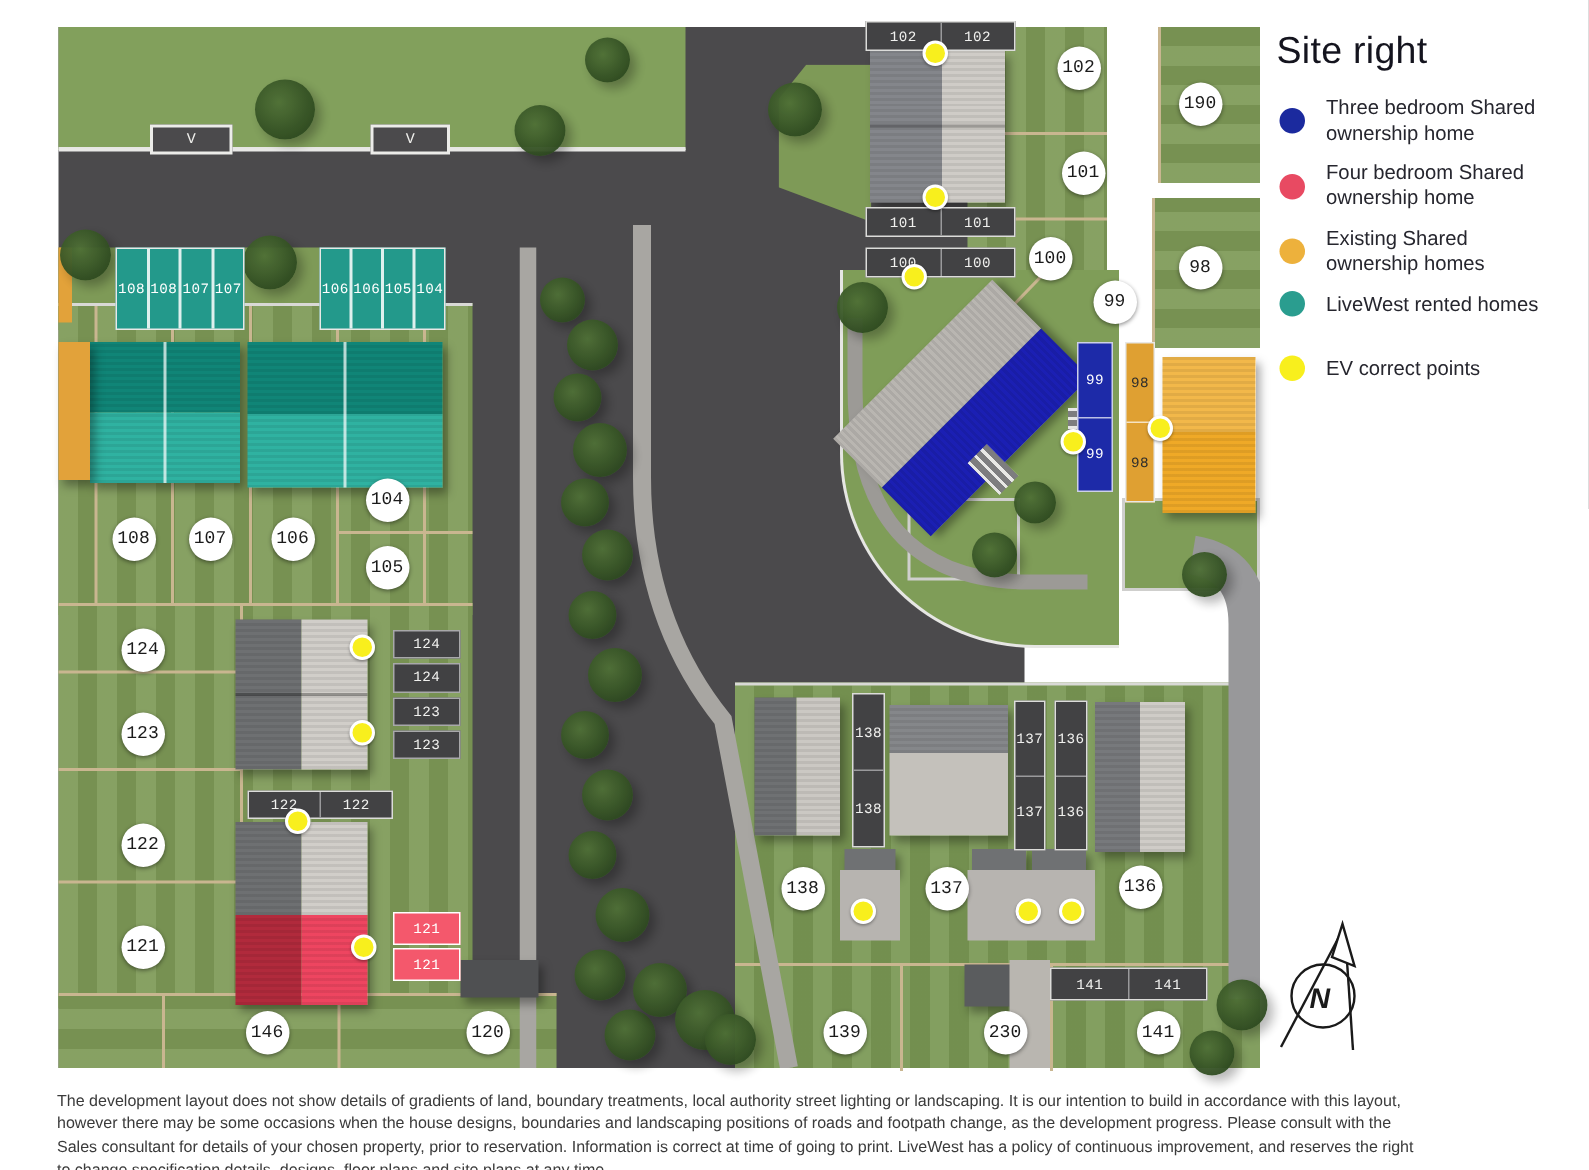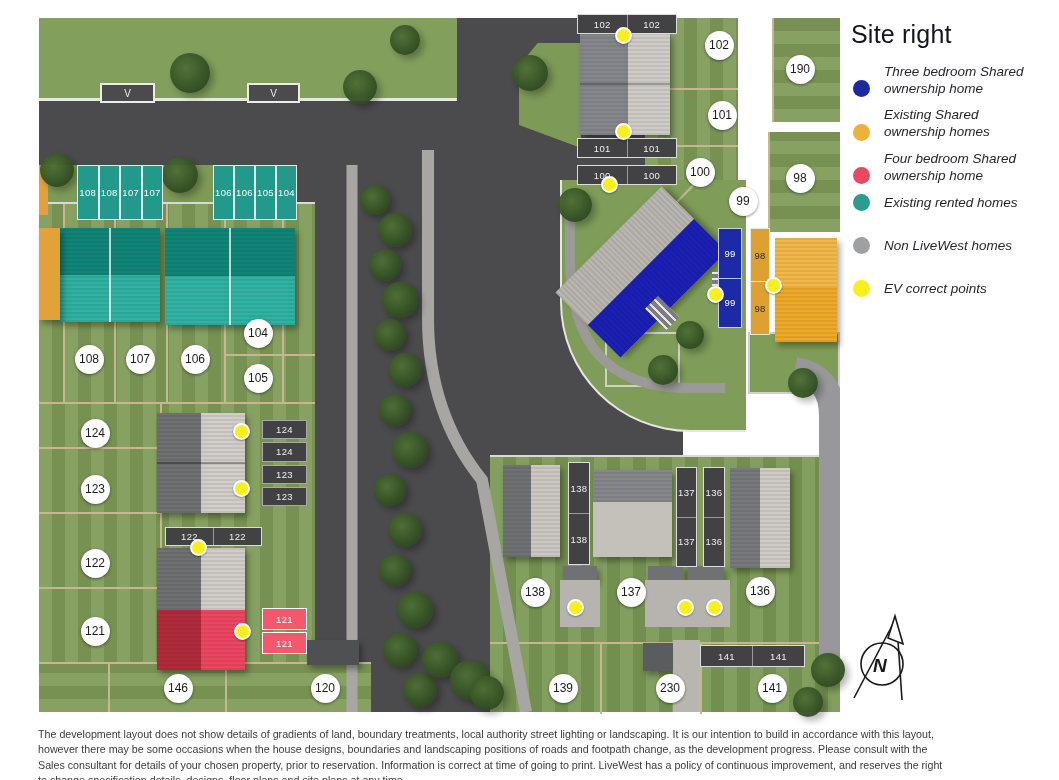--- a/index.html
+++ b/index.html
@@ -1,19 +1,19 @@
 <!DOCTYPE html>
 <html><head>
 <meta charset="utf-8">
 <style>
   html,body{margin:0;padding:0;background:#fff;}
   .page{position:relative;width:1059px;height:780px;background:#fff;overflow:hidden;
         font-family:"Liberation Sans","DejaVu Sans",sans-serif;}
   
-  .map{position:absolute;left:39px;top:18px;width:644px;height:694px;background:#4b4a4c;}
+  .map{position:absolute;left:39px;top:18px;width:644px;height:694px;background:#4b4a4c;font-family:Liberation Mono, monospace;}
   .map *{box-sizing:border-box;}
   .grass{position:absolute;background-color:#7e9a57;}
   .striped{background-image:repeating-linear-gradient(90deg,rgba(255,255,255,.07) 0 13px,rgba(0,0,0,.06) 13px 26px);}
   .hstriped{background-image:repeating-linear-gradient(0deg,rgba(255,255,255,.07) 0 13px,rgba(0,0,0,.06) 13px 26px);}
   .tanline{position:absolute;background:#c9b690;}
   .curb-b{border-bottom:2px solid #e6e6e3;}
   .curb-t{border-top:2px solid #d9d9d6;}
   .bldg{position:absolute;box-shadow:3px 4px 6px rgba(0,0,0,.35);}
   .roofline{background-image:repeating-linear-gradient(0deg,rgba(0,0,0,.07) 0 2px,transparent 2px 4px);}
   .rooflinev{background-image:repeating-linear-gradient(90deg,rgba(0,0,0,.07) 0 2px,transparent 2px 4px);}
@@ -43,21 +43,21 @@
   .strip.v.blue .cell + .cell{border-top:1px solid rgba(255,255,255,.7);}
   .strip.orange{background:#dfa032;border:1px solid #e8e8e6;color:#2c2c2c;}
   .strip.v.orange .cell + .cell{border-top:1px solid rgba(255,255,255,.7);}
   .vbay{position:absolute;background:#4b4a4c;border:2px solid #eceteb;border:2px solid #ecece9;
         display:flex;align-items:center;justify-content:center;color:#efefec;font-size:10px;}
   .steps{position:absolute;background:repeating-linear-gradient(0deg,#e8e8e6 0 2px,#7d7d7f 2px 6px);}
   
   .legend-title{position:absolute;left:851px;top:20px;font-size:25px;font-weight:500;color:#14141e;
                 letter-spacing:.2px;}
   .legend{position:absolute;left:853px;top:64px;width:205px;}
-  .legend-row{display:flex;align-items:flex-end;margin-bottom:10px;font-style:italic;}
+  .legend-row{display:flex;align-items:center;margin-bottom:10px;}
   .legend-row.single{margin-bottom:26px;}
   .legend-dot{width:17px;height:17px;border-radius:50%;flex:0 0 17px;margin-right:14px;}
   .legend-label{font-size:13.5px;line-height:1.24;color:#26262e;width:152px;}
   
   .disclaimer{position:absolute;left:38px;top:716px;width:912px;font-size:10.7px;
               line-height:1.44;color:#3b3b3b;}
   .badge{position:absolute;left:975px;top:697px;width:78px;height:78px;border-radius:50%;
          display:flex;flex-direction:column;align-items:center;justify-content:center;
          color:#fff;font-size:14.5px;font-weight:500;line-height:1.15;text-align:center;}
   .north{position:absolute;left:848px;top:612px;}
@@ -303,34 +303,30 @@
       <div class="ev" style="left: 666.5px; top: 580.5px;"></div>
     </div>
 
   <div class="legend-title">Site right</div>
   <div class="legend" id="legend">
       <div class="legend-row">
         <span class="legend-dot" style="background: rgb(27, 42, 158);"></span>
         <span class="legend-label">Three bedroom Shared ownership home</span>
       </div>
       <div class="legend-row">
+        <span class="legend-dot" style="background: rgb(232, 74, 98);"></span>
+        <span class="legend-label">Four bedroom Shared ownership home</span>
+      </div>
+      <div class="legend-row">
         <span class="legend-dot" style="background: rgb(237, 177, 60);"></span>
         <span class="legend-label">Existing Shared ownership homes</span>
       </div>
-      <div class="legend-row">
-        <span class="legend-dot" style="background: rgb(232, 74, 98);"></span>
-        <span class="legend-label">Four bedroom Shared ownership home</span>
-      </div>
       <div class="legend-row single">
         <span class="legend-dot" style="background: rgb(42, 157, 143);"></span>
-        <span class="legend-label">Existing rented homes</span>
-      </div>
-      <div class="legend-row single">
-        <span class="legend-dot" style="background: rgb(159, 160, 162);"></span>
-        <span class="legend-label">Non LiveWest homes</span>
+        <span class="legend-label">LiveWest rented homes</span>
       </div>
       <div class="legend-row single">
         <span class="legend-dot" style="background: rgb(248, 239, 29);"></span>
         <span class="legend-label">EV correct points</span>
       </div>
     </div>
 
   <svg class="north" width="64" height="94" viewBox="0 0 64 94">
     <circle cx="34" cy="52" r="21" fill="none" stroke="#1a1a1a" stroke-width="1.6"></circle>
     <line x1="6" y1="86" x2="46" y2="10" stroke="#1a1a1a" stroke-width="1.6"></line>

